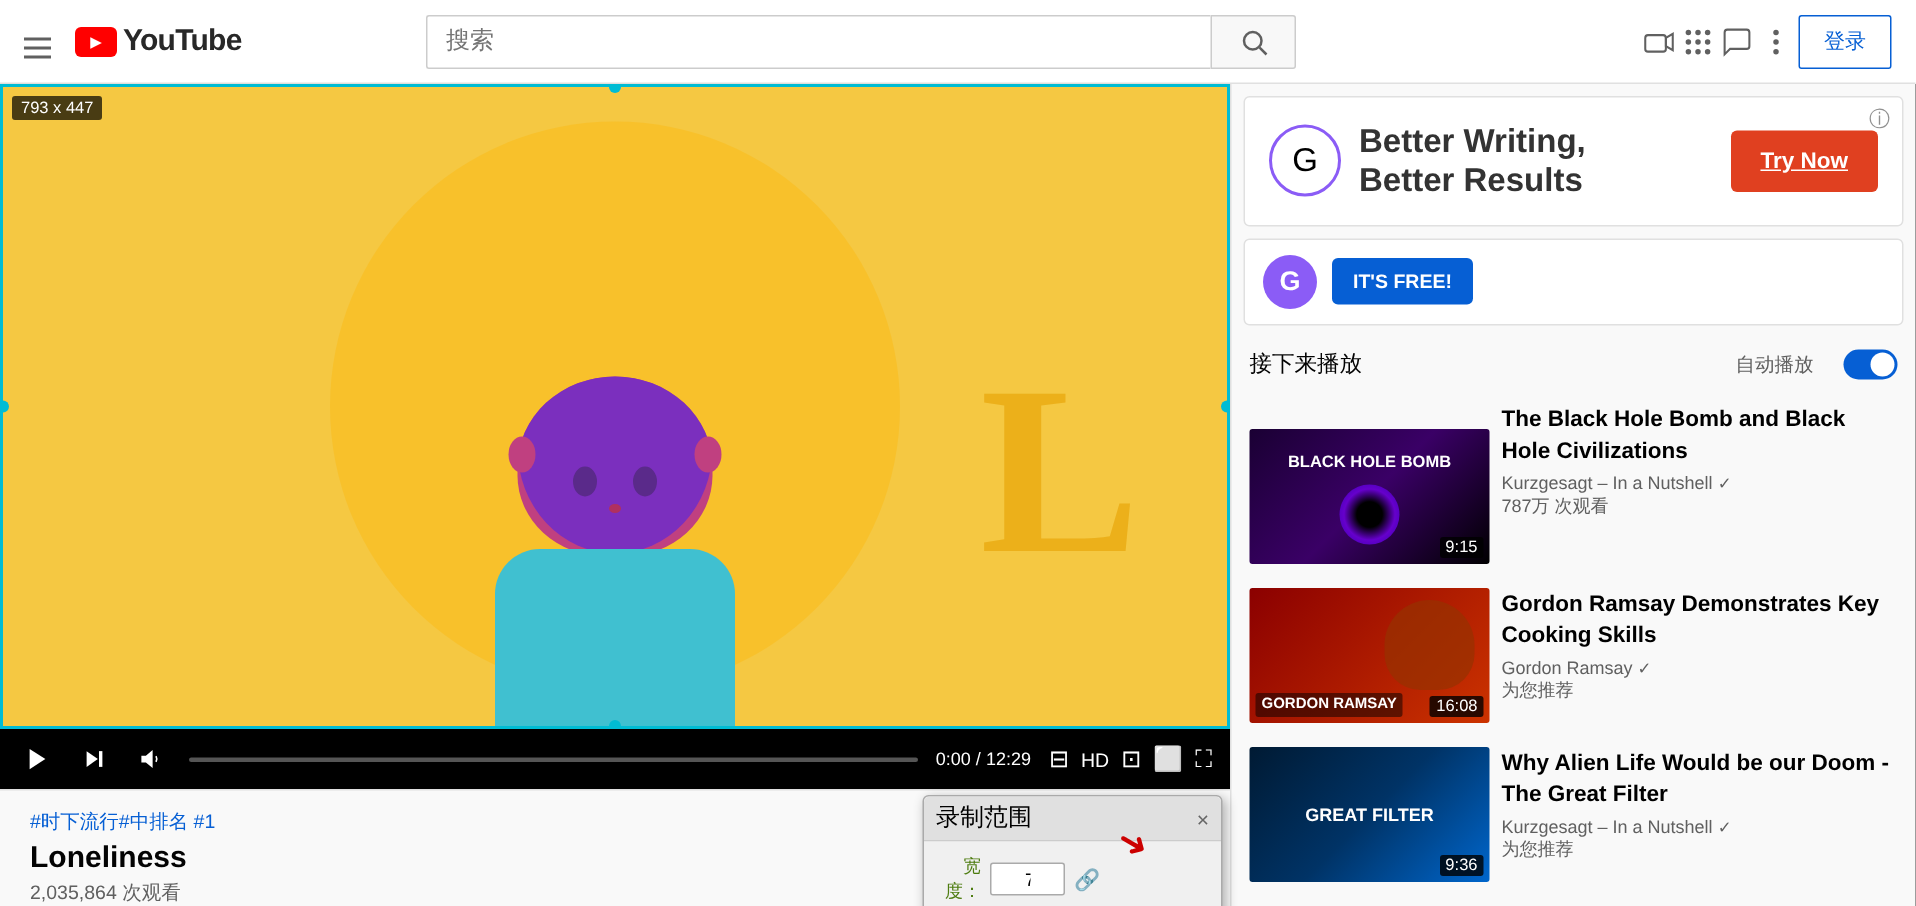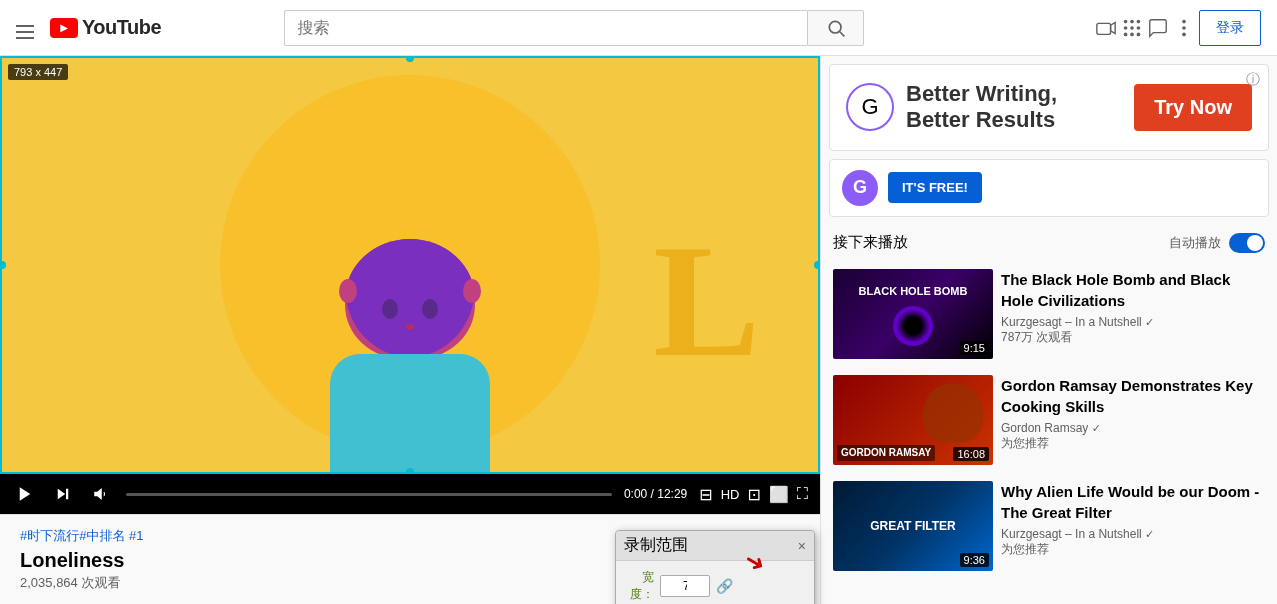--- a/index.html
+++ b/index.html
@@ -127,56 +127,56 @@
       display: flex; align-items: center; gap: 12px;
     }
     .ctrl-btn { background: none; border: none; color: #fff; cursor: pointer; padding: 4px; display: flex; align-items: center; }
     .progress-bar { flex: 1; height: 3px; background: #555; border-radius: 2px; position: relative; }
     .progress-fill { height: 100%; background: #ff0000; width: 0%; border-radius: 2px; }
     .time-display { color: #fff; font-size: 12px; white-space: nowrap; }
     .ctrl-right { display: flex; align-items: center; gap: 8px; margin-left: auto; }
     .ctrl-icon { color: #fff; font-size: 16px; cursor: pointer; }
 
     
-    .below-video { background: #f9f9f9; padding: 12px 20px 12px; border-top: 1px solid #e0e0e0; }
+    .below-video { background: #f9f9f9; padding: 12px 20px 0; border-top: 1px solid #e0e0e0; }
     .tag-text { color: #065fd4; font-size: 13px; cursor: pointer; }
     .video-title { font-size: 20px; font-weight: 600; color: #030303; margin-top: 4px; }
     .view-count { color: #606060; font-size: 13px; margin-top: 2px; }
 
     
     .sidebar { flex: 1; background: #f9f9f9; overflow-y: auto; padding: 0; border-left: 1px solid #e0e0e0; }
 
     
     .ad-banner {
       background: #fff; margin: 8px; border: 1px solid #e0e0e0; border-radius: 4px;
       display: flex; align-items: center; padding: 16px; gap: 12px; position: relative;
     }
     .ad-info-btn { position: absolute; top: 6px; right: 8px; color: #909090; font-size: 14px; cursor: pointer; }
     .ad-logo { width: 48px; height: 48px; background: #fff; border-radius: 50%; border: 2px solid #8B5CF6; display: flex; align-items: center; justify-content: center; font-size: 22px; }
     .ad-text h3 { font-size: 22px; font-weight: bold; color: #333; line-height: 1.2; }
-    .ad-try-btn { background: #e04020; color: #fff; border: none; border-radius: 4px; padding: 12px 20px; font-size: 20px; font-weight: bold; cursor: pointer; white-space: nowrap; margin-left: auto; }
+    .ad-try-btn { background: #e04020; color: #fff; border: none; border-radius: 4px; padding: 12px 20px; font-size: 15px; font-weight: bold; cursor: pointer; white-space: nowrap; margin-left: auto; text-decoration: underline; }
 
     
     .ad-download {
       background: #fff; margin: 0 8px 8px; border: 1px solid #e0e0e0; border-radius: 4px;
       display: flex; align-items: center; padding: 10px 12px; gap: 10px;
     }
     .ad-dl-logo { width: 36px; height: 36px; background: #8B5CF6; border-radius: 50%; display: flex; align-items: center; justify-content: center; color: #fff; font-size: 18px; font-weight: bold; }
     .ad-dl-info { flex: 1; }
     .ad-dl-title { font-size: 14px; font-weight: bold; color: #333; }
     .ad-dl-sub { font-size: 11px; color: #888; }
     .ad-dl-btn { background: #065fd4; color: #fff; border: none; border-radius: 4px; padding: 8px 14px; font-size: 13px; font-weight: bold; cursor: pointer; white-space: nowrap; }
     .ad-badge { font-size: 10px; color: #888; margin-right: 4px; }
 
     
     .up-next-header {
       display: flex; align-items: center; justify-content: space-between;
       padding: 8px 12px; font-size: 15px; color: #030303; font-weight: 500;
     }
-    .autoplay-section { display: flex; align-items: center; gap: 8px; color: #606060; font-size: 13px; }
+    .autoplay-section { display: flex; align-items: center; gap: 20px; color: #606060; font-size: 13px; }
     .toggle {
       width: 36px; height: 20px; background: #065fd4; border-radius: 10px;
       position: relative; cursor: pointer;
     }
     .toggle::after {
       content: ''; position: absolute; width: 16px; height: 16px;
       background: #fff; border-radius: 50%; top: 2px; right: 2px;
     }
 
     
@@ -189,21 +189,21 @@
       background: rgba(0,0,0,0.8); color: #fff; font-size: 11px;
       padding: 1px 4px; border-radius: 2px;
     }
     .card-info { flex: 1; }
     .card-title { font-size: 15px; font-weight: 600; color: #000000; line-height: 1.4; }
     .card-channel { font-size: 12px; color: #606060; margin-top: 4px; }
     .card-meta { font-size: 12px; color: #606060; }
     .verified { color: #606060; font-size: 11px; }
 
     
-    .thumb-bh { background: linear-gradient(135deg, #1a0033 0%, #3a0066 50%, #000 100%); display: flex; align-items: center; justify-content: center; }
+    .thumb-bh { background: linear-gradient(135deg, #1a0033 0%, #3a0066 50%, #000 100%); display: flex; align-items: center; justify-content: center; margin-top: 17px; }
 
     
     .thumb-gordon { background: linear-gradient(135deg, #8B0000 0%, #cc3300 100%); display: flex; align-items: center; justify-content: center; position: relative; }
 
     
     .thumb-gf { background: linear-gradient(135deg, #001a33 0%, #003366 50%, #0066cc 100%); display: flex; align-items: center; justify-content: center; }
 
     
     .capture-dialog {
       position: fixed; background: #f0f0f0; border: 1px solid #aaa;

